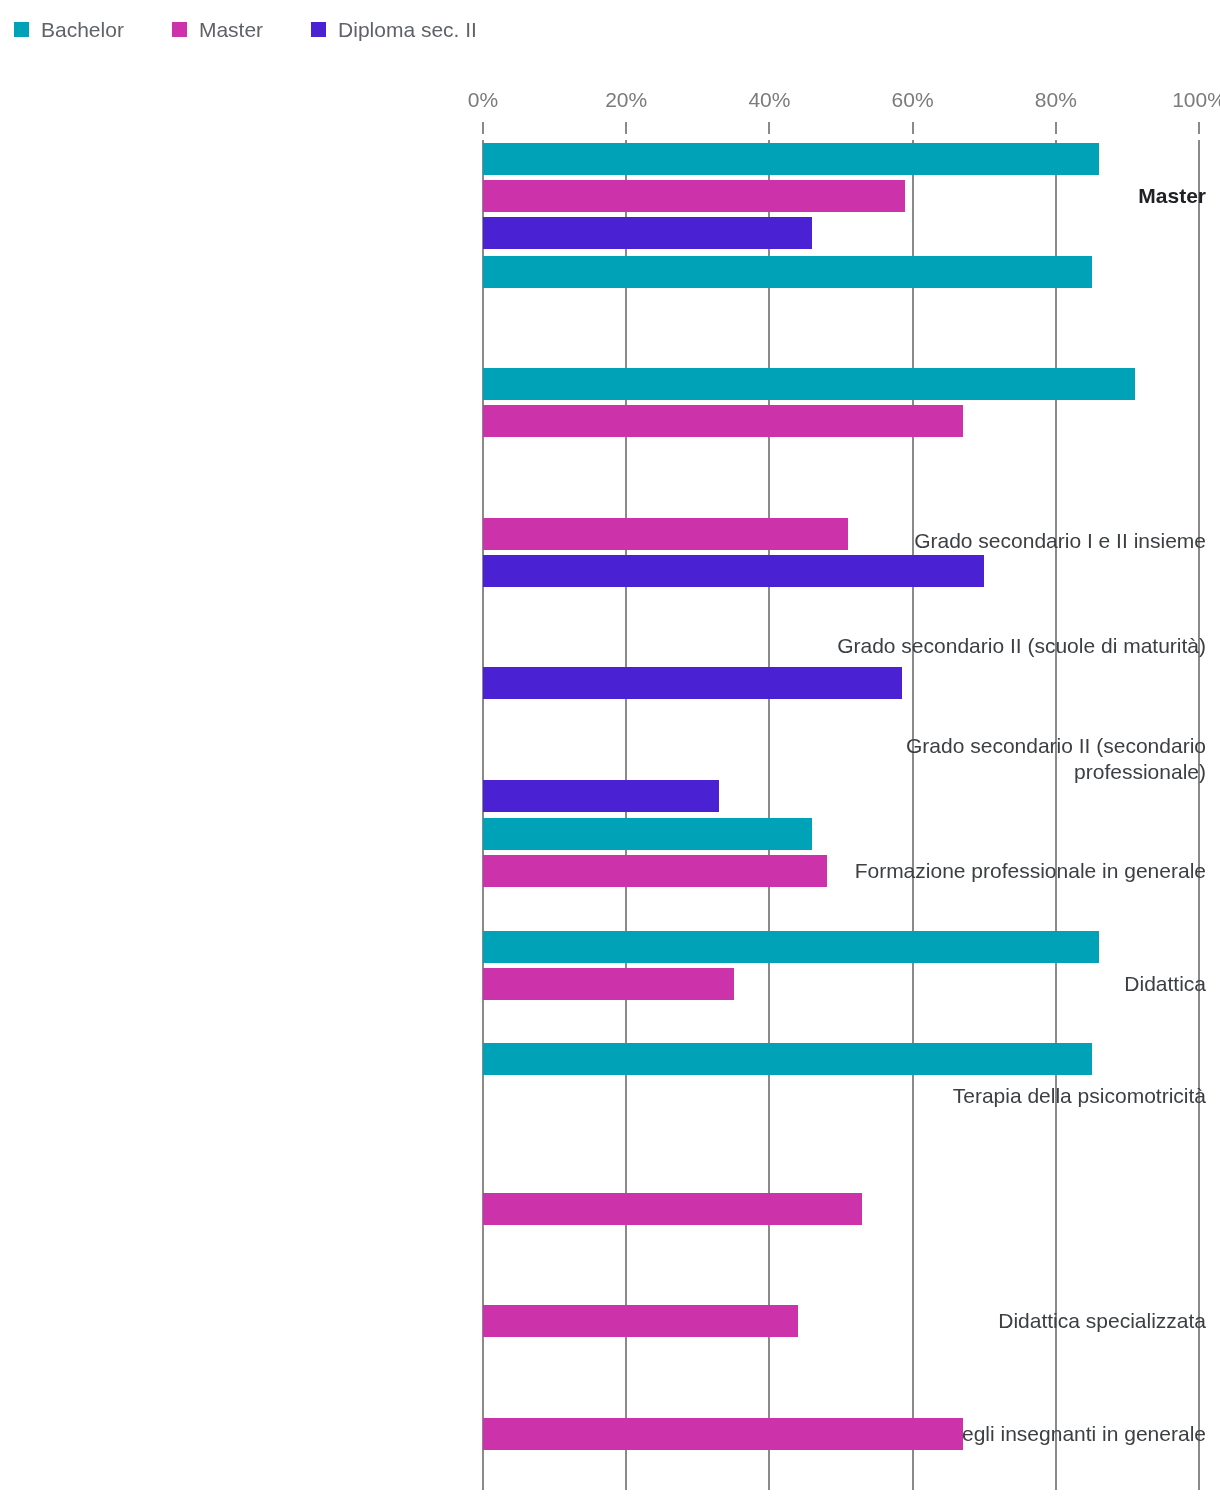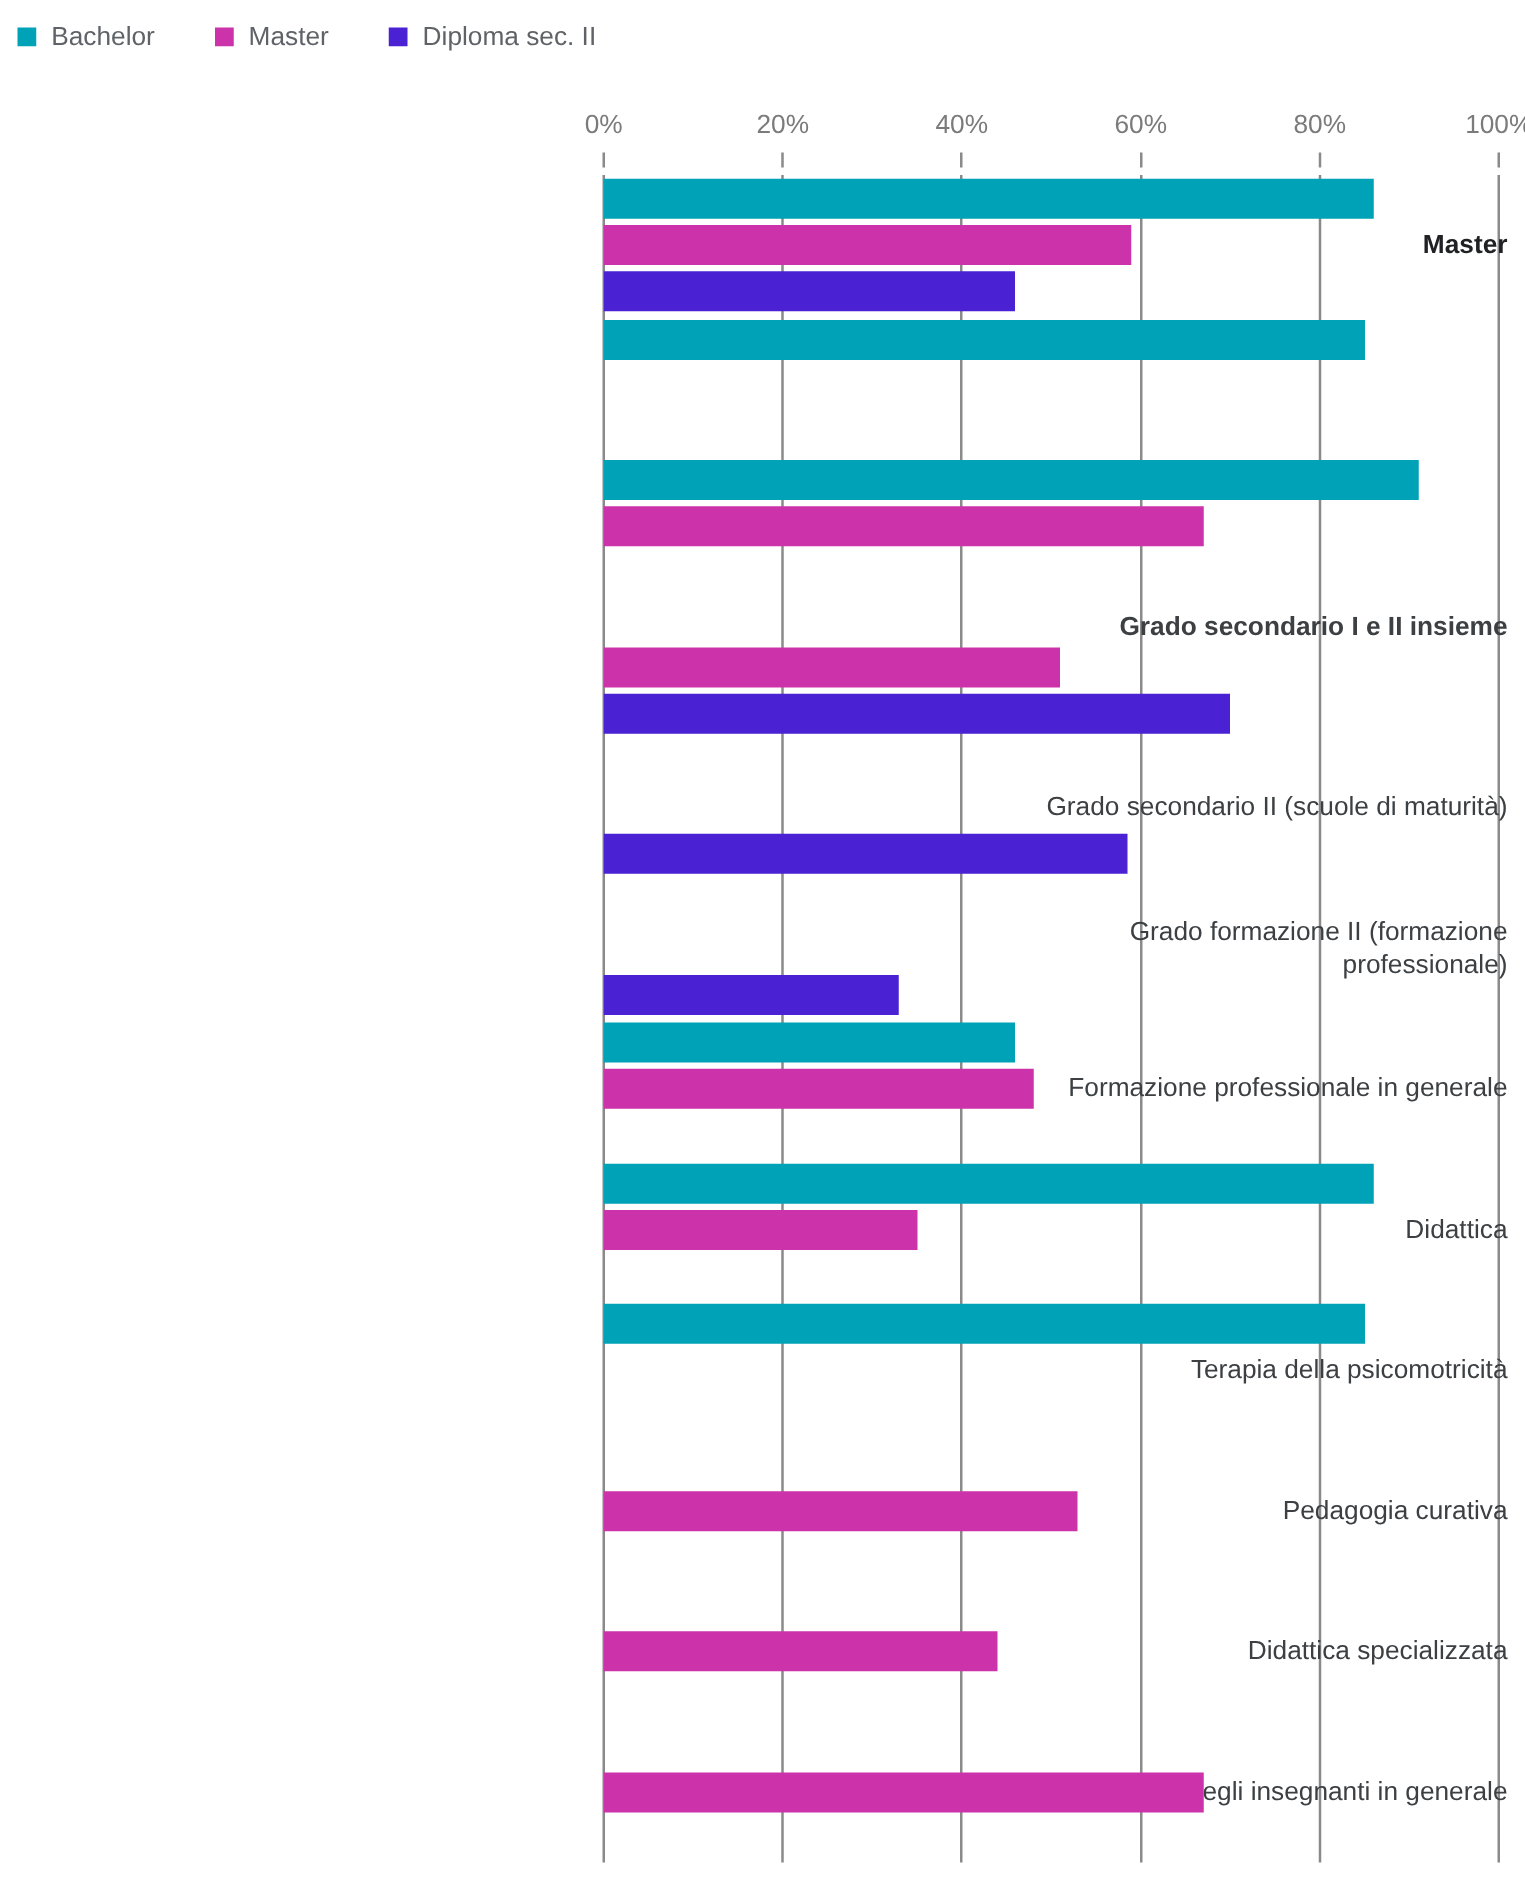--- a/index.html
+++ b/index.html
@@ -142,35 +142,34 @@
     <div class="tick-label" style="left: 1199px;">100%</div>
     <div class="tick-mark" style="left: 1199px;"></div>
     <div class="gridline" style="left: 1199px; height: 1350px;"></div>
     <div class="cat-label bold" style="top: 196.25px;">Master</div>
     <div class="bar" title="Bachelor: 86%" style="left: 483px; width: 615.76px; top: 143.25px; background: rgb(0, 162, 184);"></div>
     <div class="bar" title="Master: 59%" style="left: 483px; width: 422.44px; top: 180.25px; background: rgb(204, 51, 170);"></div>
     <div class="bar" title="Diploma sec. II: 46%" style="left: 483px; width: 329.36px; top: 217.25px; background: rgb(74, 34, 212);"></div>
     <div class="bar" title="Bachelor: 85%" style="left: 483px; width: 608.6px; top: 255.75px; background: rgb(0, 162, 184);"></div>
     <div class="bar" title="Bachelor: 91%" style="left: 483px; width: 651.56px; top: 368.25px; background: rgb(0, 162, 184);"></div>
     <div class="bar" title="Master: 67%" style="left: 483px; width: 479.72px; top: 405.25px; background: rgb(204, 51, 170);"></div>
-    <div class="cat-label" style="top: 502px; font-weight: bold;">Grado secondario I e II insieme</div>
+    <div class="cat-label" style="top: 541px;">Grado secondario I e II insieme</div>
     <div class="bar" title="Master: 51%" style="left: 483px; width: 365.16px; top: 517.75px; background: rgb(204, 51, 170);"></div>
     <div class="bar" title="Diploma sec. II: 70%" style="left: 483px; width: 501.2px; top: 554.75px; background: rgb(74, 34, 212);"></div>
     <div class="cat-label" style="top: 646.25px;">Grado secondario II (scuole di maturità)</div>
     <div class="bar" title="Diploma sec. II: 58.5%" style="left: 483px; width: 418.86px; top: 667.25px; background: rgb(74, 34, 212);"></div>
-    <div class="cat-label" style="top: 758.75px;">Grado formazione II (formazione
+    <div class="cat-label" style="top: 758.75px;">Grado secondario II (secondario
 professionale)</div>
     <div class="bar" title="Diploma sec. II: 33%" style="left: 483px; width: 236.28px; top: 779.75px; background: rgb(74, 34, 212);"></div>
     <div class="cat-label" style="top: 871.25px;">Formazione professionale in generale</div>
     <div class="bar" title="Bachelor: 46%" style="left: 483px; width: 329.36px; top: 818.25px; background: rgb(0, 162, 184);"></div>
     <div class="bar" title="Master: 48%" style="left: 483px; width: 343.68px; top: 855.25px; background: rgb(204, 51, 170);"></div>
     <div class="cat-label" style="top: 983.75px;">Didattica</div>
     <div class="bar" title="Bachelor: 86%" style="left: 483px; width: 615.76px; top: 930.75px; background: rgb(0, 162, 184);"></div>
     <div class="bar" title="Master: 35%" style="left: 483px; width: 250.6px; top: 967.75px; background: rgb(204, 51, 170);"></div>
     <div class="cat-label" style="top: 1096.25px;">Terapia della psicomotricità</div>
     <div class="bar" title="Bachelor: 85%" style="left: 483px; width: 608.6px; top: 1043.25px; background: rgb(0, 162, 184);"></div>
-    <div class="cat-label" style="top: 1208.75px;">Pedagogia curativa</div>
     <div class="bar" title="Master: 53%" style="left: 483px; width: 379.48px; top: 1192.75px; background: rgb(204, 51, 170);"></div>
     <div class="cat-label" style="top: 1321.25px;">Didattica specializzata</div>
     <div class="bar" title="Master: 44%" style="left: 483px; width: 315.04px; top: 1305.25px; background: rgb(204, 51, 170);"></div>
     <div class="cat-label" style="top: 1433.75px;">Formazione degli insegnanti in generale</div>
     <div class="bar" title="Master: 67%" style="left: 483px; width: 479.72px; top: 1417.75px; background: rgb(204, 51, 170);"></div>
   </div>
 
 </body></html>

